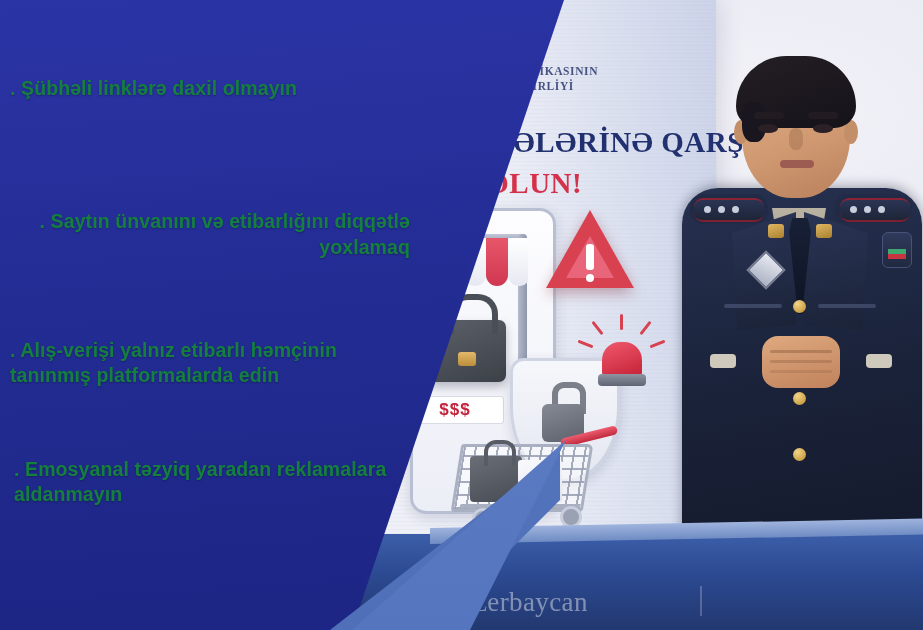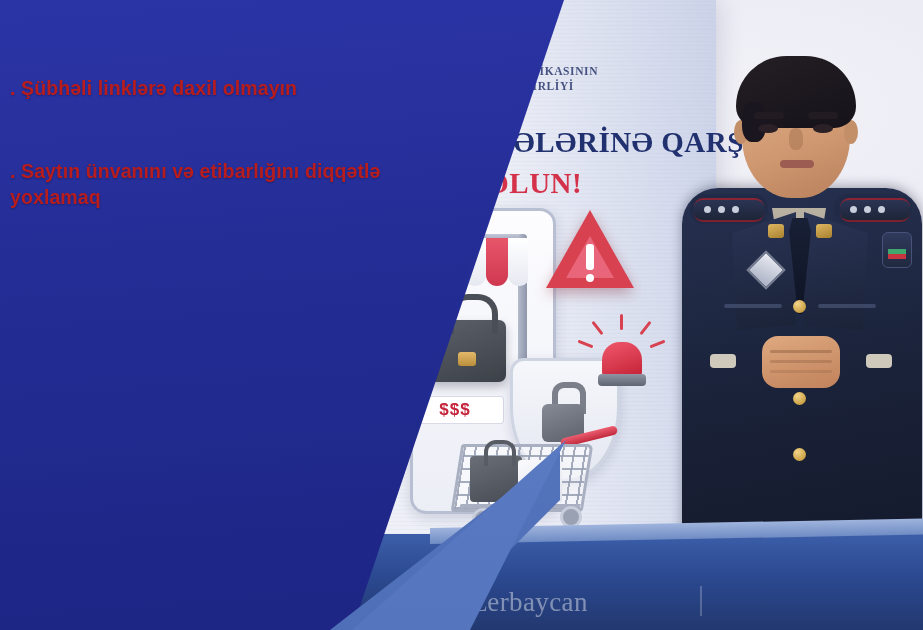--- a/index.html
+++ b/index.html
@@ -298,26 +298,26 @@
   }
   .wedge2{
     position:absolute;inset:0;
     background:linear-gradient(180deg,#5e7dc4,#4f6fb8);
     clip-path:polygon(330px 630px, 560px 452px, 560px 500px, 430px 630px);
   }
 
   
   .bullets{position:absolute;left:10px;top:72px;width:400px;}
   .bullet{
-    color:#b91c1c;font-weight:700;font-size:19.5px;line-height:1.30;
+    color:#15803d;font-weight:700;font-size:19.5px;line-height:1.30;
     letter-spacing:.1px;text-shadow:0 1px 2px rgba(0,0,0,.28);
     margin-bottom:10px;
   }
   .b1{margin-top:4px;}
-  .b2{margin-top:58px;}
+  .b2{margin-top:108px;text-align:right;}
   .b3{margin-top:78px;}
   .b4{margin-top:68px;padding-left:4px;}
 
   
   .botbar{
     position:absolute;left:0;right:0;bottom:0;height:62px;
     display:flex;align-items:center;pointer-events:none;
   }
   .bot-left{
     position:absolute;left:26px;bottom:8px;display:flex;align-items:center;gap:12px;
@@ -499,15 +499,17 @@
   </div>
 
   <div class="overlay"></div>
   <div class="overlay-ghost"></div>
   <div class="wedge2"></div>
   <div class="wedge"></div>
 
   <div class="bullets">
     <div class="bullet b1">. Şübhəli linklərə daxil olmayın</div>
     <div class="bullet b2">. Saytın ünvanını və etibarlığını diqqətlə yoxlamaq</div>
+    <div class="bullet b3">. Alış-verişi yalnız etibarlı həmçinin tanınmış platformalarda edin</div>
+    <div class="bullet b4">. Emosyanal təzyiq yaradan reklamalara aldanmayın</div>
   </div>
 
 </div>
 
 </body></html>

